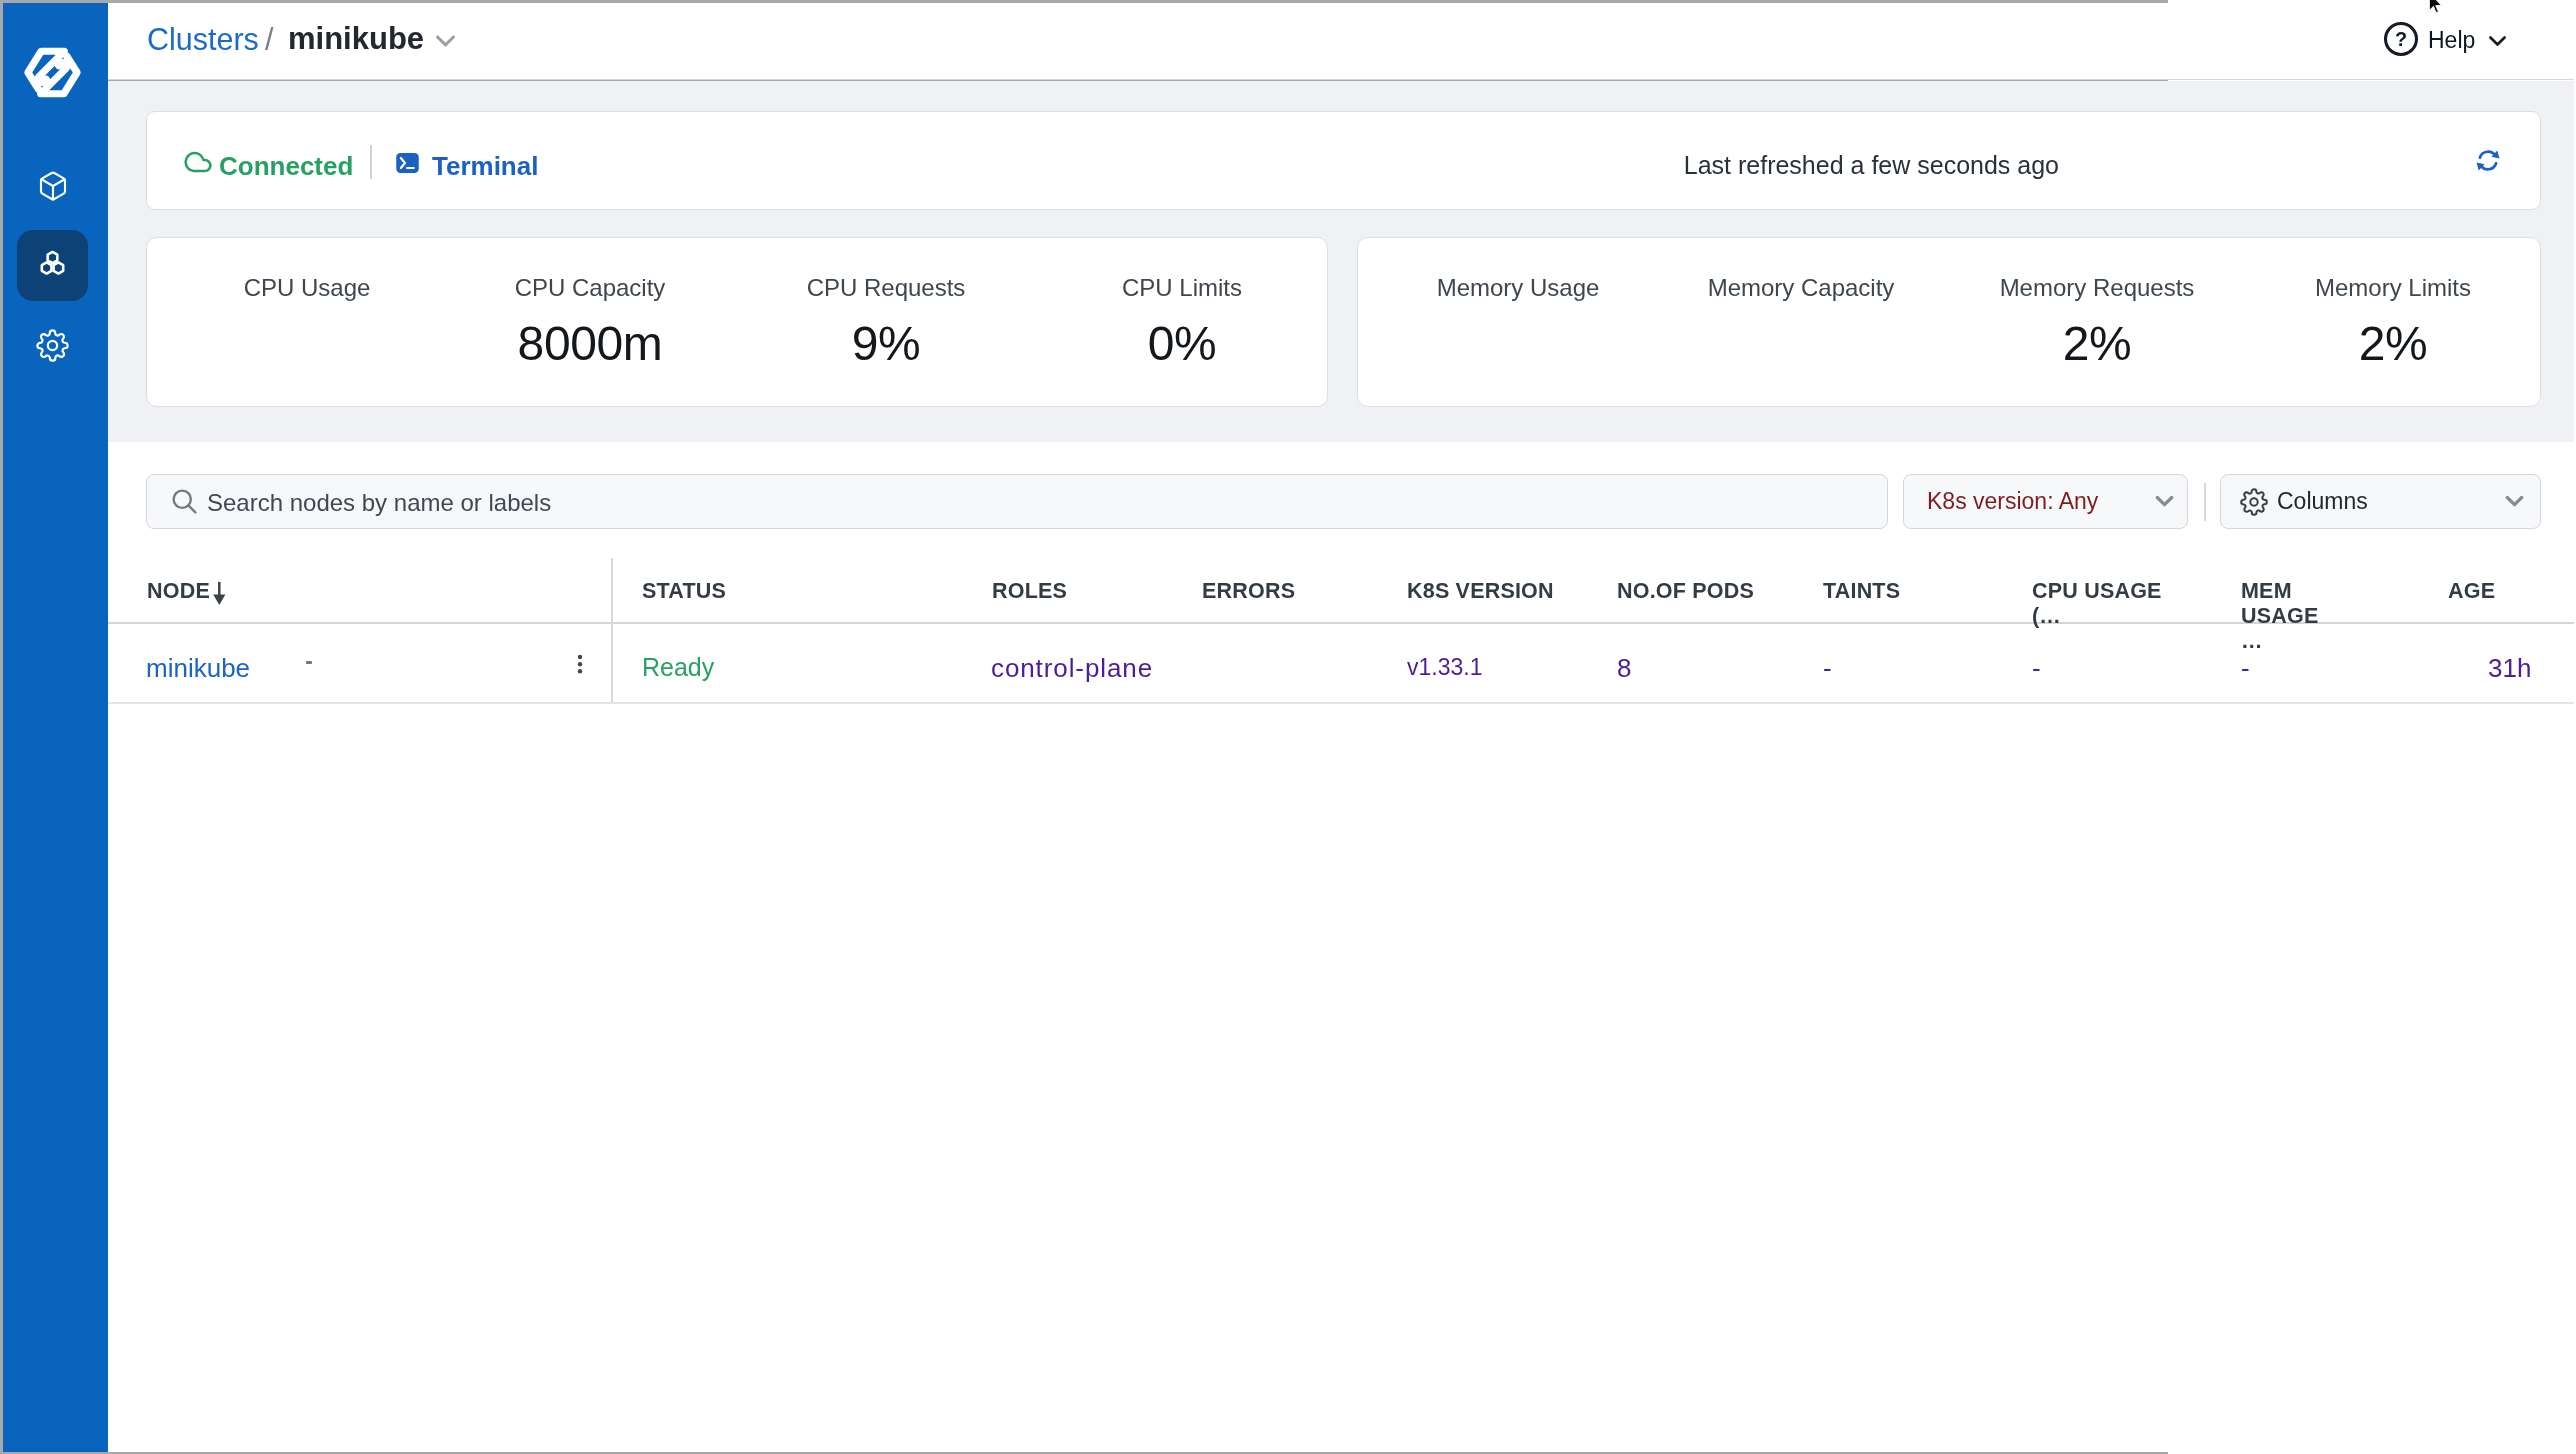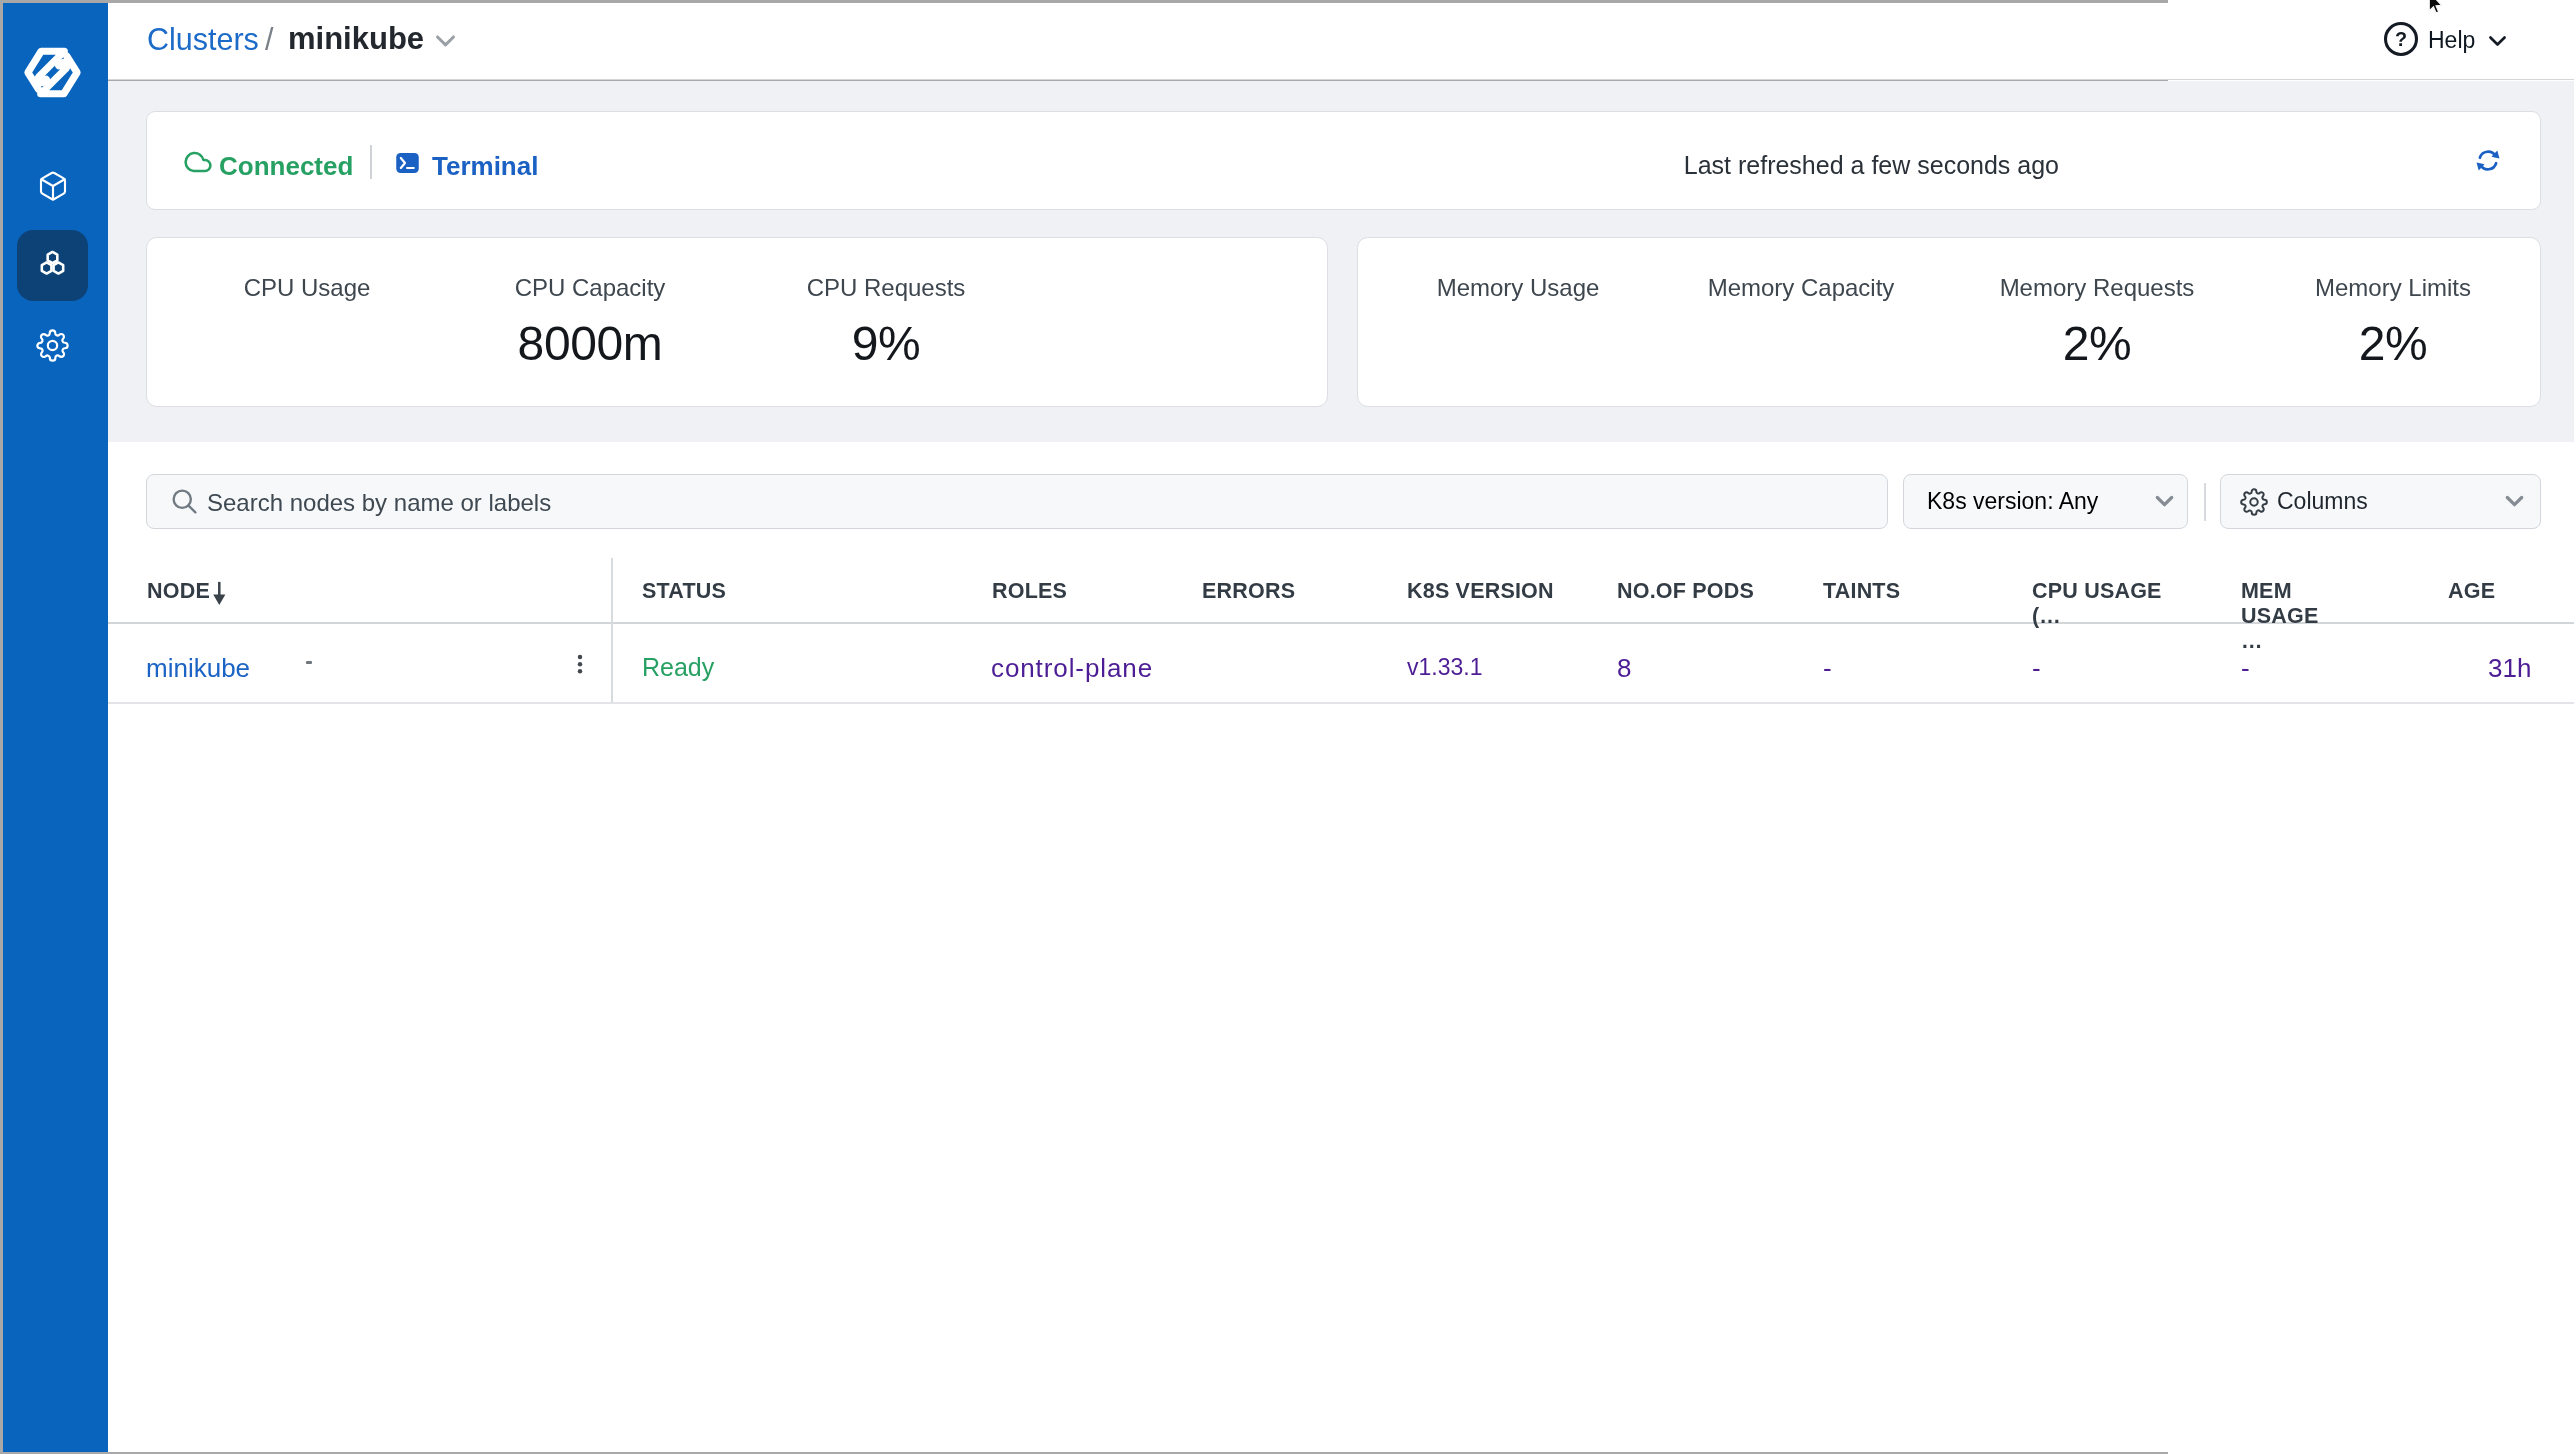--- a/index.html
+++ b/index.html
@@ -89,20 +89,24 @@
       <div class="stat-label">CPU Usage</div>
     </div>
   <div class="statcol" style="left:442px;top:274px;width:296px;">
       <div class="stat-label">CPU Capacity</div>
       <div class="stat-value">8000m</div>
     </div>
   <div class="statcol" style="left:738px;top:274px;width:296px;">
       <div class="stat-label">CPU Requests</div>
       <div class="stat-value">9%</div>
     </div>
+  <div class="statcol" style="left:1034px;top:274px;width:296px;">
+      <div class="stat-label">CPU Limits</div>
+      <div class="stat-value">0%</div>
+    </div>
 
   <div class="statcol" style="left:1370px;top:274px;width:296px;">
       <div class="stat-label">Memory Usage</div>
     </div>
   <div class="statcol" style="left:1653px;top:274px;width:296px;">
       <div class="stat-label">Memory Capacity</div>
     </div>
   <div class="statcol" style="left:1949px;top:274px;width:296px;">
       <div class="stat-label">Memory Requests</div>
       <div class="stat-value">2%</div>
@@ -113,21 +117,21 @@
     </div>
 
   <div class="ctrl" style="left:146px;top:474px;width:1742px;height:55px;"></div>
   <div class="abs" id="mag-icon" style="left:170px;top:487px;"><svg width="29" height="29" viewBox="0 0 32 32" fill="none" stroke="#707a83" stroke-width="2.6" stroke-linecap="round">
         <circle cx="13.5" cy="13.5" r="9.5"></circle>
         <line x1="20.5" y1="20.5" x2="28" y2="28"></line>
       </svg></div>
   <div class="abs" style="left:207px;top:489px;font-size:24px;color:#3f4952;">Search nodes by name or labels</div>
 
   <div class="ctrl" style="left:1903px;top:474px;width:285px;height:55px;"></div>
-  <div class="abs" style="left:1927px;top:488px;font-size:23px;color:#000000;">K8s version: Any</div>
+  <div class="abs" style="left:1927px;top:488px;font-size:23px;color:#7f1d1d;">K8s version: Any</div>
   <div class="abs" id="dd-chevron" style="left:2151px;top:492px;"><svg width="27" height="20" viewBox="0 0 30 22" fill="none" stroke="#858c93" stroke-width="3.6" stroke-linecap="round" stroke-linejoin="round">
         <polyline points="7,6 15,14 23,6"></polyline>
       </svg></div>
 
   <div class="abs" style="left:2204px;top:483px;width:1.8px;height:38px;background:#d6d9dd;"></div>
 
   <div class="ctrl" style="left:2220px;top:474px;width:321px;height:55px;"></div>
   <div class="abs" id="colgear-icon" style="left:2240px;top:488px;"><svg width="28" height="28" viewBox="0 0 24 24" fill="none" stroke="#343c44" stroke-width="1.7" stroke-linecap="round" stroke-linejoin="round">
     <circle cx="12" cy="12" r="3.2"></circle>
     <path d="M19.4 15a1.65 1.65 0 0 0 .33 1.82l.06.06a2 2 0 0 1 0 2.83 2 2 0 0 1-2.83 0l-.06-.06a1.65 1.65 0 0 0-1.82-.33 1.65 1.65 0 0 0-1 1.51V21a2 2 0 0 1-2 2 2 2 0 0 1-2-2v-.09A1.65 1.65 0 0 0 9 19.4a1.65 1.65 0 0 0-1.82.33l-.06.06a2 2 0 0 1-2.83 0 2 2 0 0 1 0-2.83l.06-.06a1.65 1.65 0 0 0 .33-1.82 1.65 1.65 0 0 0-1.51-1H3a2 2 0 0 1-2-2 2 2 0 0 1 2-2h.09A1.65 1.65 0 0 0 4.6 9a1.65 1.65 0 0 0-.33-1.82l-.06-.06a2 2 0 0 1 0-2.83 2 2 0 0 1 2.83 0l.06.06a1.65 1.65 0 0 0 1.82.33H9a1.65 1.65 0 0 0 1-1.51V3a2 2 0 0 1 2-2 2 2 0 0 1 2 2v.09a1.65 1.65 0 0 0 1 1.51 1.65 1.65 0 0 0 1.82-.33l.06-.06a2 2 0 0 1 2.83 0 2 2 0 0 1 0 2.83l-.06.06a1.65 1.65 0 0 0-.33 1.82V9a1.65 1.65 0 0 0 1.51 1H21a2 2 0 0 1 2 2 2 2 0 0 1-2 2h-.09a1.65 1.65 0 0 0-1.51 1z"></path>

